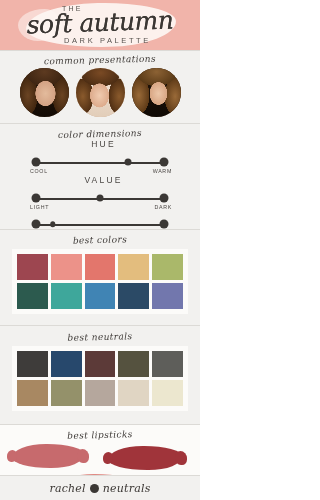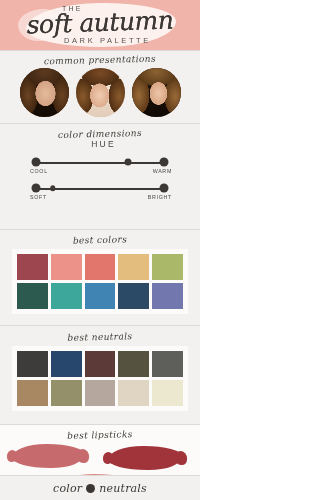--- a/index.html
+++ b/index.html
@@ -125,20 +125,31 @@
       <div class="dim-block">
         <div class="track"></div>
         <div class="dot big" style="left: 12px;"></div>
         <div class="dot mid" style="left: 104.16px;"></div>
         <div class="dot big" style="left: 140px;"></div>
         <div class="end-l">COOL</div>
         <div class="end-r">WARM</div>
       </div>
     </div>
 
+    <div>
+      <div class="dim-label">VALUE</div>
+      <div class="dim-block">
+        <div class="track"></div>
+        <div class="dot big" style="left: 12px;"></div>
+        <div class="dot mid" style="left: 76px;"></div>
+        <div class="dot big" style="left: 140px;"></div>
+        <div class="end-l">LIGHT</div>
+        <div class="end-r">DARK</div>
+      </div>
+    </div>
 
     <div>
       <div class="dim-block">
         <div class="track"></div>
         <div class="dot big" style="left: 12px;"></div>
         <div class="dot sm" style="left: 28.64px;"></div>
         <div class="dot big" style="left: 140px;"></div>
         <div class="end-l">SOFT</div>
         <div class="end-r">BRIGHT</div>
       </div>
@@ -184,18 +195,18 @@
   <div class="sec lips-sec">
     <div class="sec-title">best lipsticks</div>
     <div id="lips-area" style="position:relative;height:62px;">
         <div class="lip" style="left: 12px; top: 4px; width: 72px; height: 24px; background: rgb(199, 106, 109);"></div>
         <div class="lip" style="left: 108px; top: 6px; width: 74px; height: 24px; background: rgb(160, 52, 58);"></div>
         <div class="lip" style="left: 58px; top: 34px; width: 76px; height: 22px; background: rgb(224, 138, 132);"></div>
       </div>
   </div>
 
   <div class="footer">
-    <span class="foot-txt">color</span>
+    <span class="foot-txt">rachel</span>
     <span class="foot-dot"></span>
     <span class="foot-txt">neutrals</span>
   </div>
 
 </div>
 
 </body></html>

